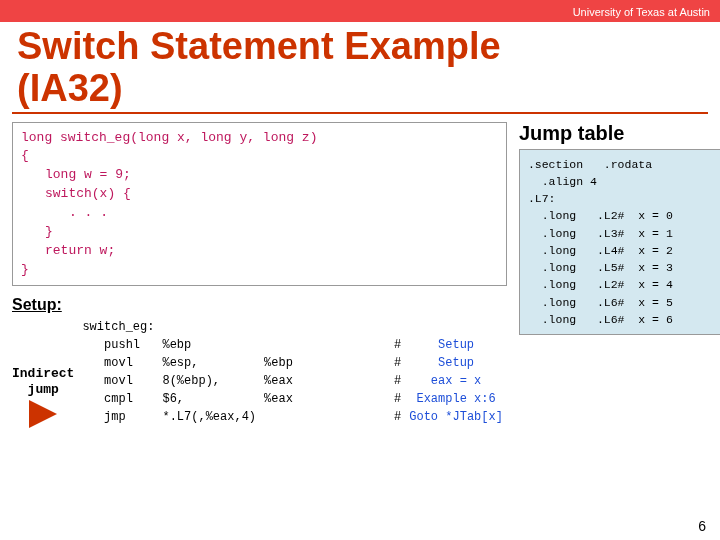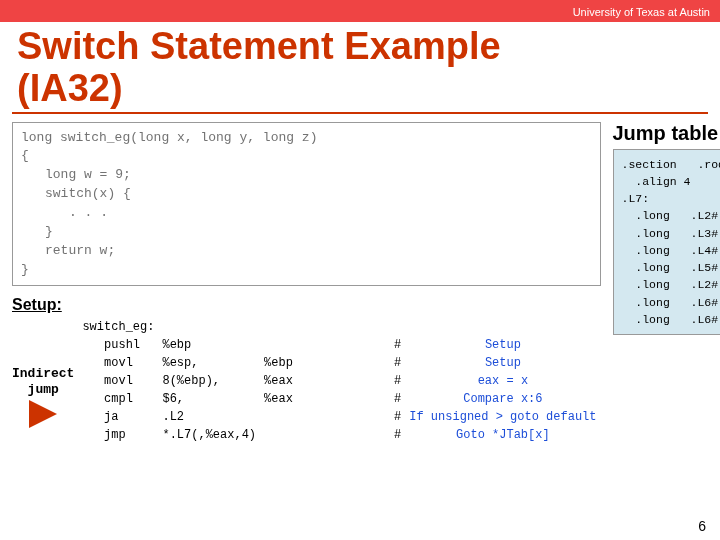--- a/index.html
+++ b/index.html
@@ -38,21 +38,21 @@
     }
     .left-panel {
       flex: 1;
     }
     .code-block {
       background: #ffffff;
       border: 1px solid #999;
       padding: 6px 8px;
       font-family: 'Courier New', Courier, monospace;
       font-size: 13px;
-      color: #737373;
+      color: #be185d;
       line-height: 1.45;
     }
     .code-block .indent1 { margin-left: 24px; }
     .code-block .indent2 { margin-left: 48px; }
     .setup-label {
       font-size: 16px;
       font-weight: bold;
       color: #000000;
       margin-top: 10px;
       margin-bottom: 4px;
@@ -213,30 +213,23 @@
           <span class="asm-cell asm-arg1">%eax</span>
           <span class="asm-cell asm-hash">#</span>
           <span class="asm-cell asm-comment">eax = x</span>
         </div>
 
         <div class="asm-row">
           <span class="asm-cell asm-label">&nbsp;&nbsp;&nbsp;cmpl</span>
           <span class="asm-cell asm-op">$6,</span>
           <span class="asm-cell asm-arg1">%eax</span>
           <span class="asm-cell asm-hash">#</span>
-          <span class="asm-cell asm-comment">Compare x:6</span>
-        </div>
-
-        <div class="asm-row">
-          <span class="asm-cell asm-label">&nbsp;&nbsp;&nbsp;ja</span>
-          <span class="asm-cell asm-op">.L2</span>
-          <span class="asm-cell asm-arg1"></span>
-          <span class="asm-cell asm-hash">#</span>
-          <span class="asm-cell asm-comment">If unsigned &gt; goto default</span>
-        </div>
+          <span class="asm-cell asm-comment">Example x:6</span>
+        </div>
+
 
         <div class="asm-row">
           <span class="asm-cell asm-label">&nbsp;&nbsp;&nbsp;jmp</span>
           <span class="asm-cell asm-op">*.L7(,%eax,4)</span>
           <span class="asm-cell asm-arg1"></span>
           <span class="asm-cell asm-hash">#</span>
           <span class="asm-cell asm-comment">Goto *JTab[x]</span>
         </div>
       </div>
     </div>

